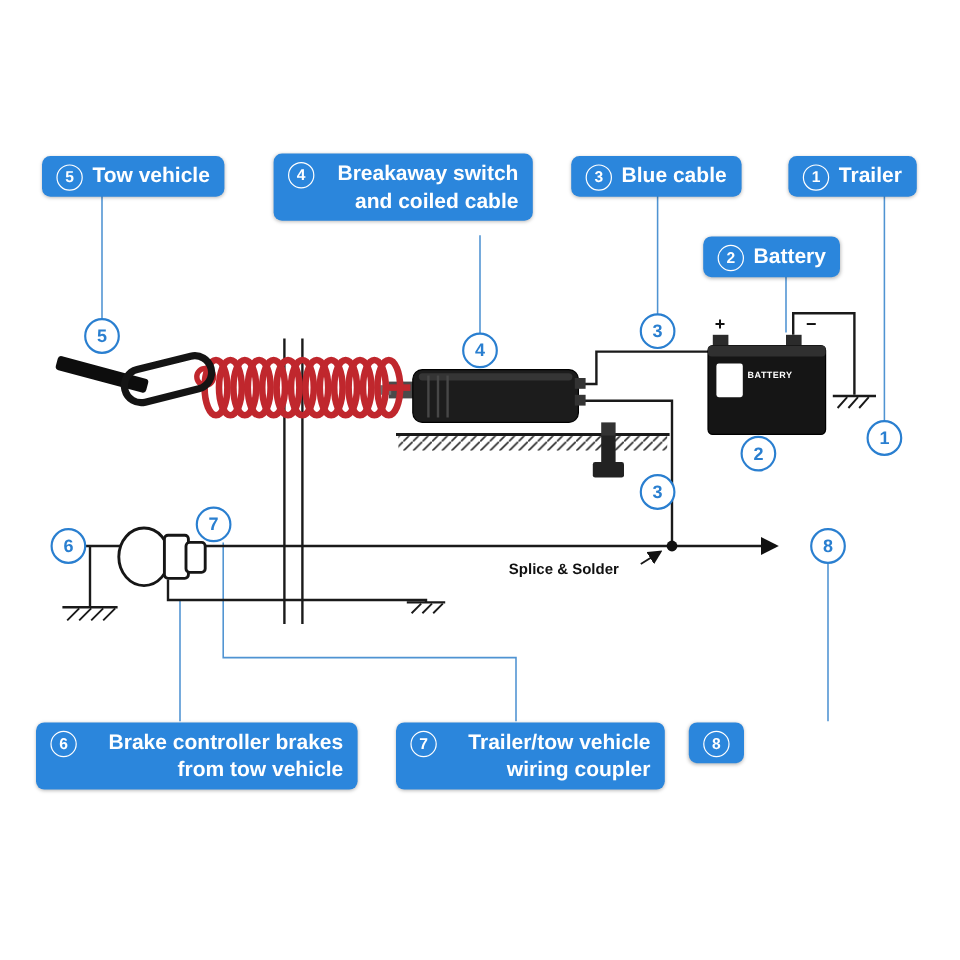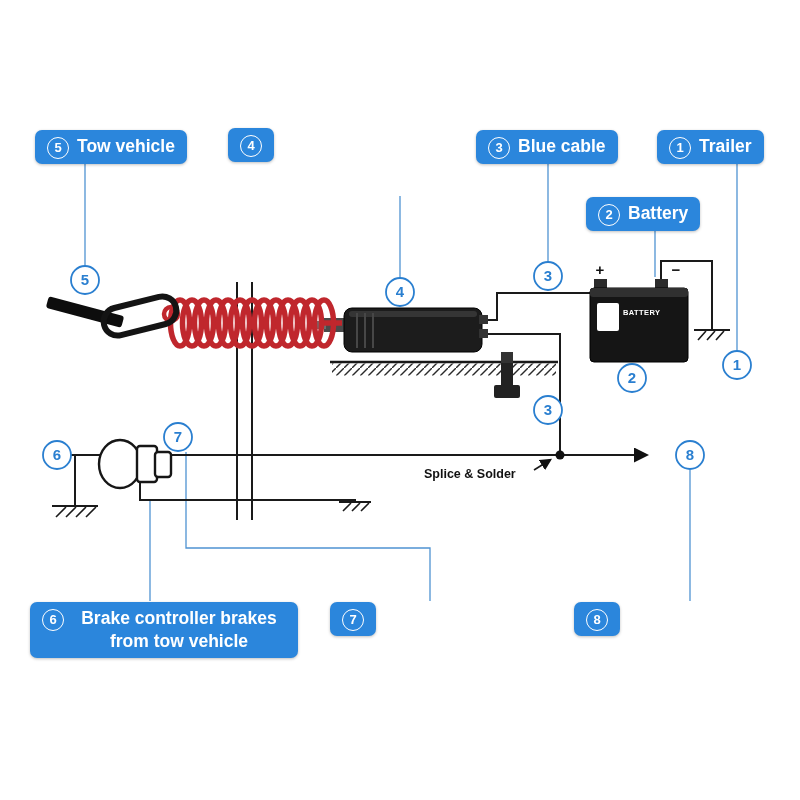--- a/index.html
+++ b/index.html
@@ -7,21 +7,21 @@
        font-family:"Liberation Sans",sans-serif}
   .stage{position:absolute;left:0;top:0;width:800px;height:800px}
   svg{position:absolute;left:0;top:0}
 
   .label{position:absolute;display:flex;align-items:flex-start;gap:8px;
          background:#2b86dc;color:#fff;font-weight:bold;font-size:17.5px;line-height:1.3;
          padding:5px 12px;border-radius:7px;box-shadow:0 1px 3px rgba(0,0,0,.25)}
   .label .num{width:20px;height:20px;border:1.7px solid #fff;border-radius:50%;
               display:flex;align-items:center;justify-content:center;
               font-size:13px;font-weight:bold;flex:none;margin-top:2px}
-  .label .txt{display:block;text-align:center}
+  .label .txt{display:block;text-align:right}
   .one .txt{white-space:nowrap}
 
   .l5{left:35px;top:130px}
   .l4{left:228px;top:128px}  .l4 .txt{width:162px}
   .l3{left:476px;top:130px}
   .l1{left:657px;top:130px}
   .l2{left:586px;top:197px}
   .l6{left:30px;top:602px}   .l6 .txt{width:214px}
   .l7{left:330px;top:602px}  .l7 .txt{width:170px}
   .l8{left:574px;top:602px}  .l8 .txt{width:130px}
@@ -185,20 +185,21 @@
   </g>
 </svg>
 
 <div class="label one l5">
   <span class="num">5</span>
   <span class="txt">Tow vehicle</span>
 </div>
 
 <div class="label l4">
   <span class="num">4</span>
+  <span class="txt">Breakaway switch and coiled cable</span>
 </div>
 
 <div class="label one l3">
   <span class="num">3</span>
   <span class="txt">Blue cable</span>
 </div>
 
 <div class="label one l1">
   <span class="num">1</span>
   <span class="txt">Trailer</span>
@@ -209,19 +210,20 @@
   <span class="txt">Battery</span>
 </div>
 
 <div class="label l6">
   <span class="num">6</span>
   <span class="txt">Brake controller brakes from tow vehicle</span>
 </div>
 
 <div class="label l7">
   <span class="num">7</span>
+  <span class="txt">Trailer/tow vehicle wiring coupler</span>
 </div>
 
 <div class="label l8">
   <span class="num">8</span>
 </div>
 
 </div>
 
 </body></html>

